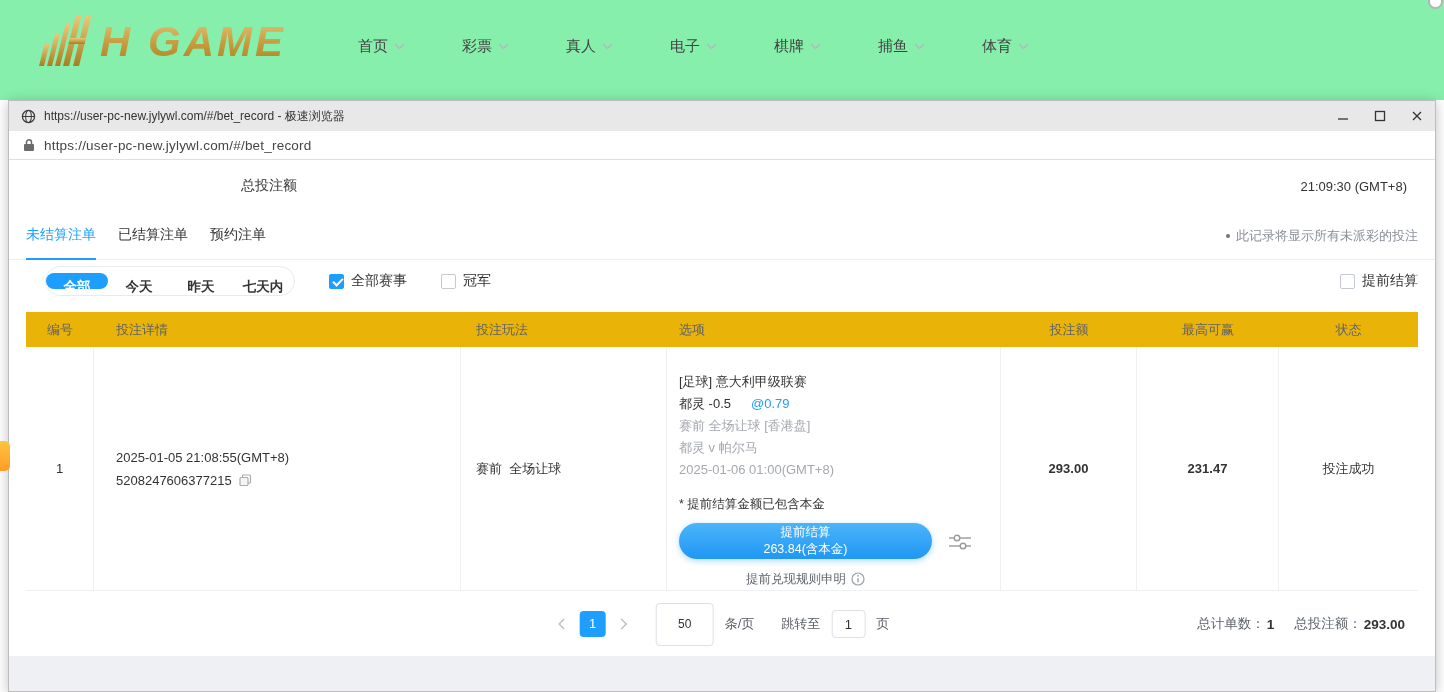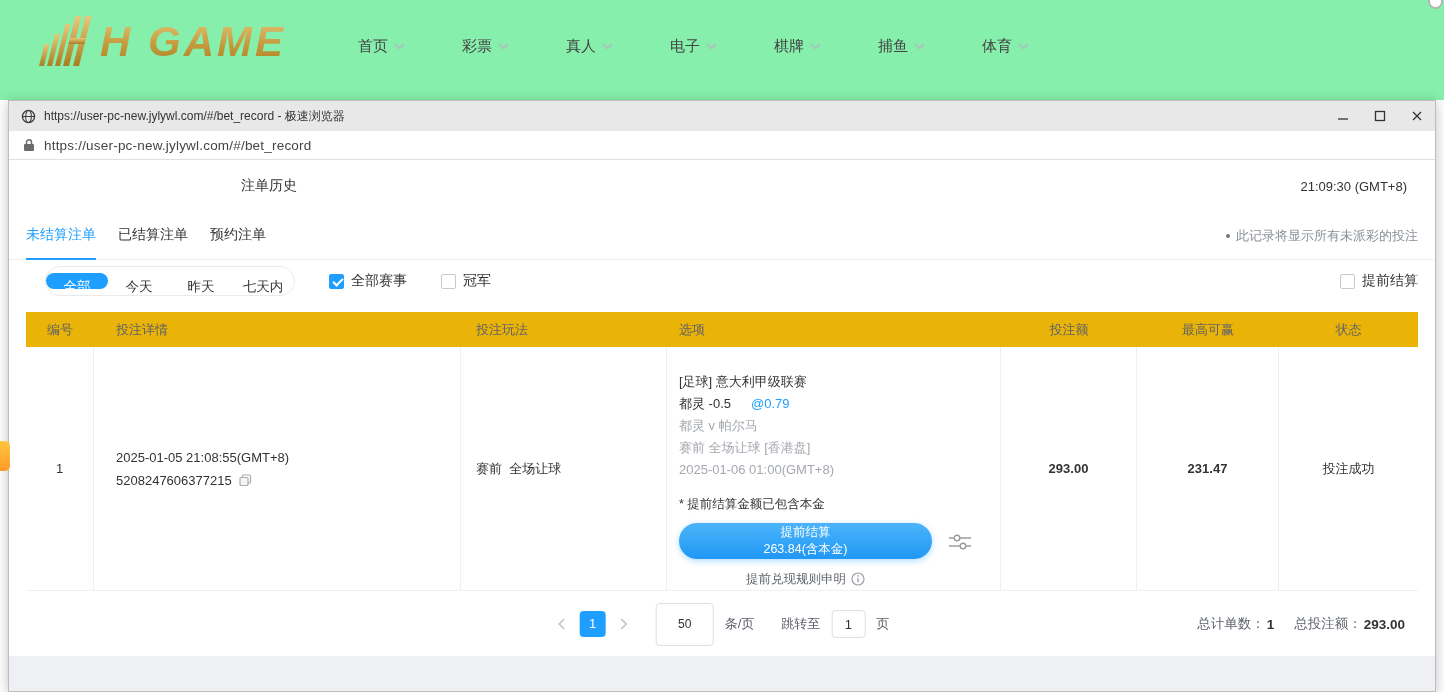--- a/index.html
+++ b/index.html
@@ -39,21 +39,21 @@
   .server-time { font-size:13px; color:#333; }
 
   .tabs-row { height:48px; display:flex; align-items:stretch; padding:0 17px; border-bottom:1px solid #ebeef5; }
   .tab { display:flex; align-items:center; font-size:14px; color:#333; margin-right:22px; cursor:pointer; border-bottom:2px solid transparent; margin-bottom:-1px; }
   .tab.active { color:#1e9fff; border-bottom-color:#1e9fff; }
   .tab-note { margin-left:auto; display:flex; align-items:center; font-size:13px; color:#8a8f99; }
   .dot { width:4px; height:4px; border-radius:50%; background:#6f747d; display:inline-block; margin-right:6px; }
 
   .filter-row { height:42px; display:flex; align-items:center; padding:0 17px 0 36px; }
   .date-group { display:flex; align-items:center; border:1px solid #e8eaee; border-radius:15px; height:30px; }
-  .date-opt { width:62px; text-align:center; font-size:13.5px; color:#333; height:16px; line-height:28px; cursor:pointer; }
+  .date-opt { width:62px; text-align:center; font-size:13.5px; color:#333; height:16px; line-height:28px; cursor:pointer;font-weight:bold; }
   .date-opt.active { background:#1e9fff; color:#fff; border-radius:14px; }
   .chk { display:flex; align-items:center; gap:7px; margin-left:26px; font-size:14px; color:#333; cursor:pointer;padding-left:8px; }
   .chk.right { margin-left:auto; }
   .box { width:15px; height:15px; border:1px solid #c5c9d0; border-radius:2px; background:#fff; position:relative; flex:none; }
   .box.checked { background:#1e9fff; border-color:#1e9fff; }
   .box.checked::after { content:""; position:absolute; left:4.5px; top:1.5px; width:4px; height:8px;
     border:solid #fff; border-width:0 2px 2px 0; transform:rotate(45deg); }
 
   .table { margin:10px 17px 0; }
   .grid-cols { display:grid; grid-template-columns:68px 367px 206px 334px 136px 142px auto; }
@@ -203,21 +203,21 @@
     <svg width="12" height="14" viewBox="0 0 12 14">
       <rect x="1" y="6" width="10" height="7" rx="1" fill="#6b6b6b"></rect>
       <path d="M3.5 6V4.2a2.5 2.5 0 0 1 5 0V6" fill="none" stroke="#6b6b6b" stroke-width="1.5"></path>
     </svg>
     <span class="url">https://user-pc-new.jylywl.com/#/bet_record</span>
   </div>
 
   <div class="page">
 
     <div class="page-header">
-      <span class="page-title">注单历史</span>
+      <span class="page-title">总投注额</span>
       <span class="server-time">21:09:30 (GMT+8)</span>
     </div>
 
     <div class="tabs-row">
       <div class="tab active">未结算注单</div>
       <div class="tab">已结算注单</div>
       <div class="tab">预约注单</div>
       <div class="tab-note">
         <span class="dot"></span>
         <span>此记录将显示所有未派彩的投注</span>
@@ -270,22 +270,22 @@
           </div>
         </div>
 
         <div class="td cell-play">赛前  全场让球</div>
 
         <div class="td cell-selection">
           <div class="sel-line">[足球] 意大利甲级联赛</div>
           <div class="sel-line">
             <span>都灵 -0.5</span><span class="odds">@0.79</span>
           </div>
+          <div class="sel-line muted">赛前 全场让球 [香港盘]</div>
           <div class="sel-line muted">都灵 v 帕尔马</div>
-          <div class="sel-line muted">赛前 全场让球 [香港盘]</div>
           <div class="sel-line muted">2025-01-06 01:00(GMT+8)</div>
           <div class="sel-note">* 提前结算金额已包含本金</div>
           <div class="cashout-wrap">
             <button class="cashout-btn">
               <span>提前结算</span>
               <span>263.84(含本金)</span>
             </button>
             <svg class="slider-icon" width="24" height="20" viewBox="0 0 24 20">
               <line x1="1" y1="6" x2="23" y2="6" stroke="#969a9e" stroke-width="1.4"></line>
               <circle cx="9" cy="6" r="2.8" fill="#fff" stroke="#969a9e" stroke-width="1.4"></circle>

